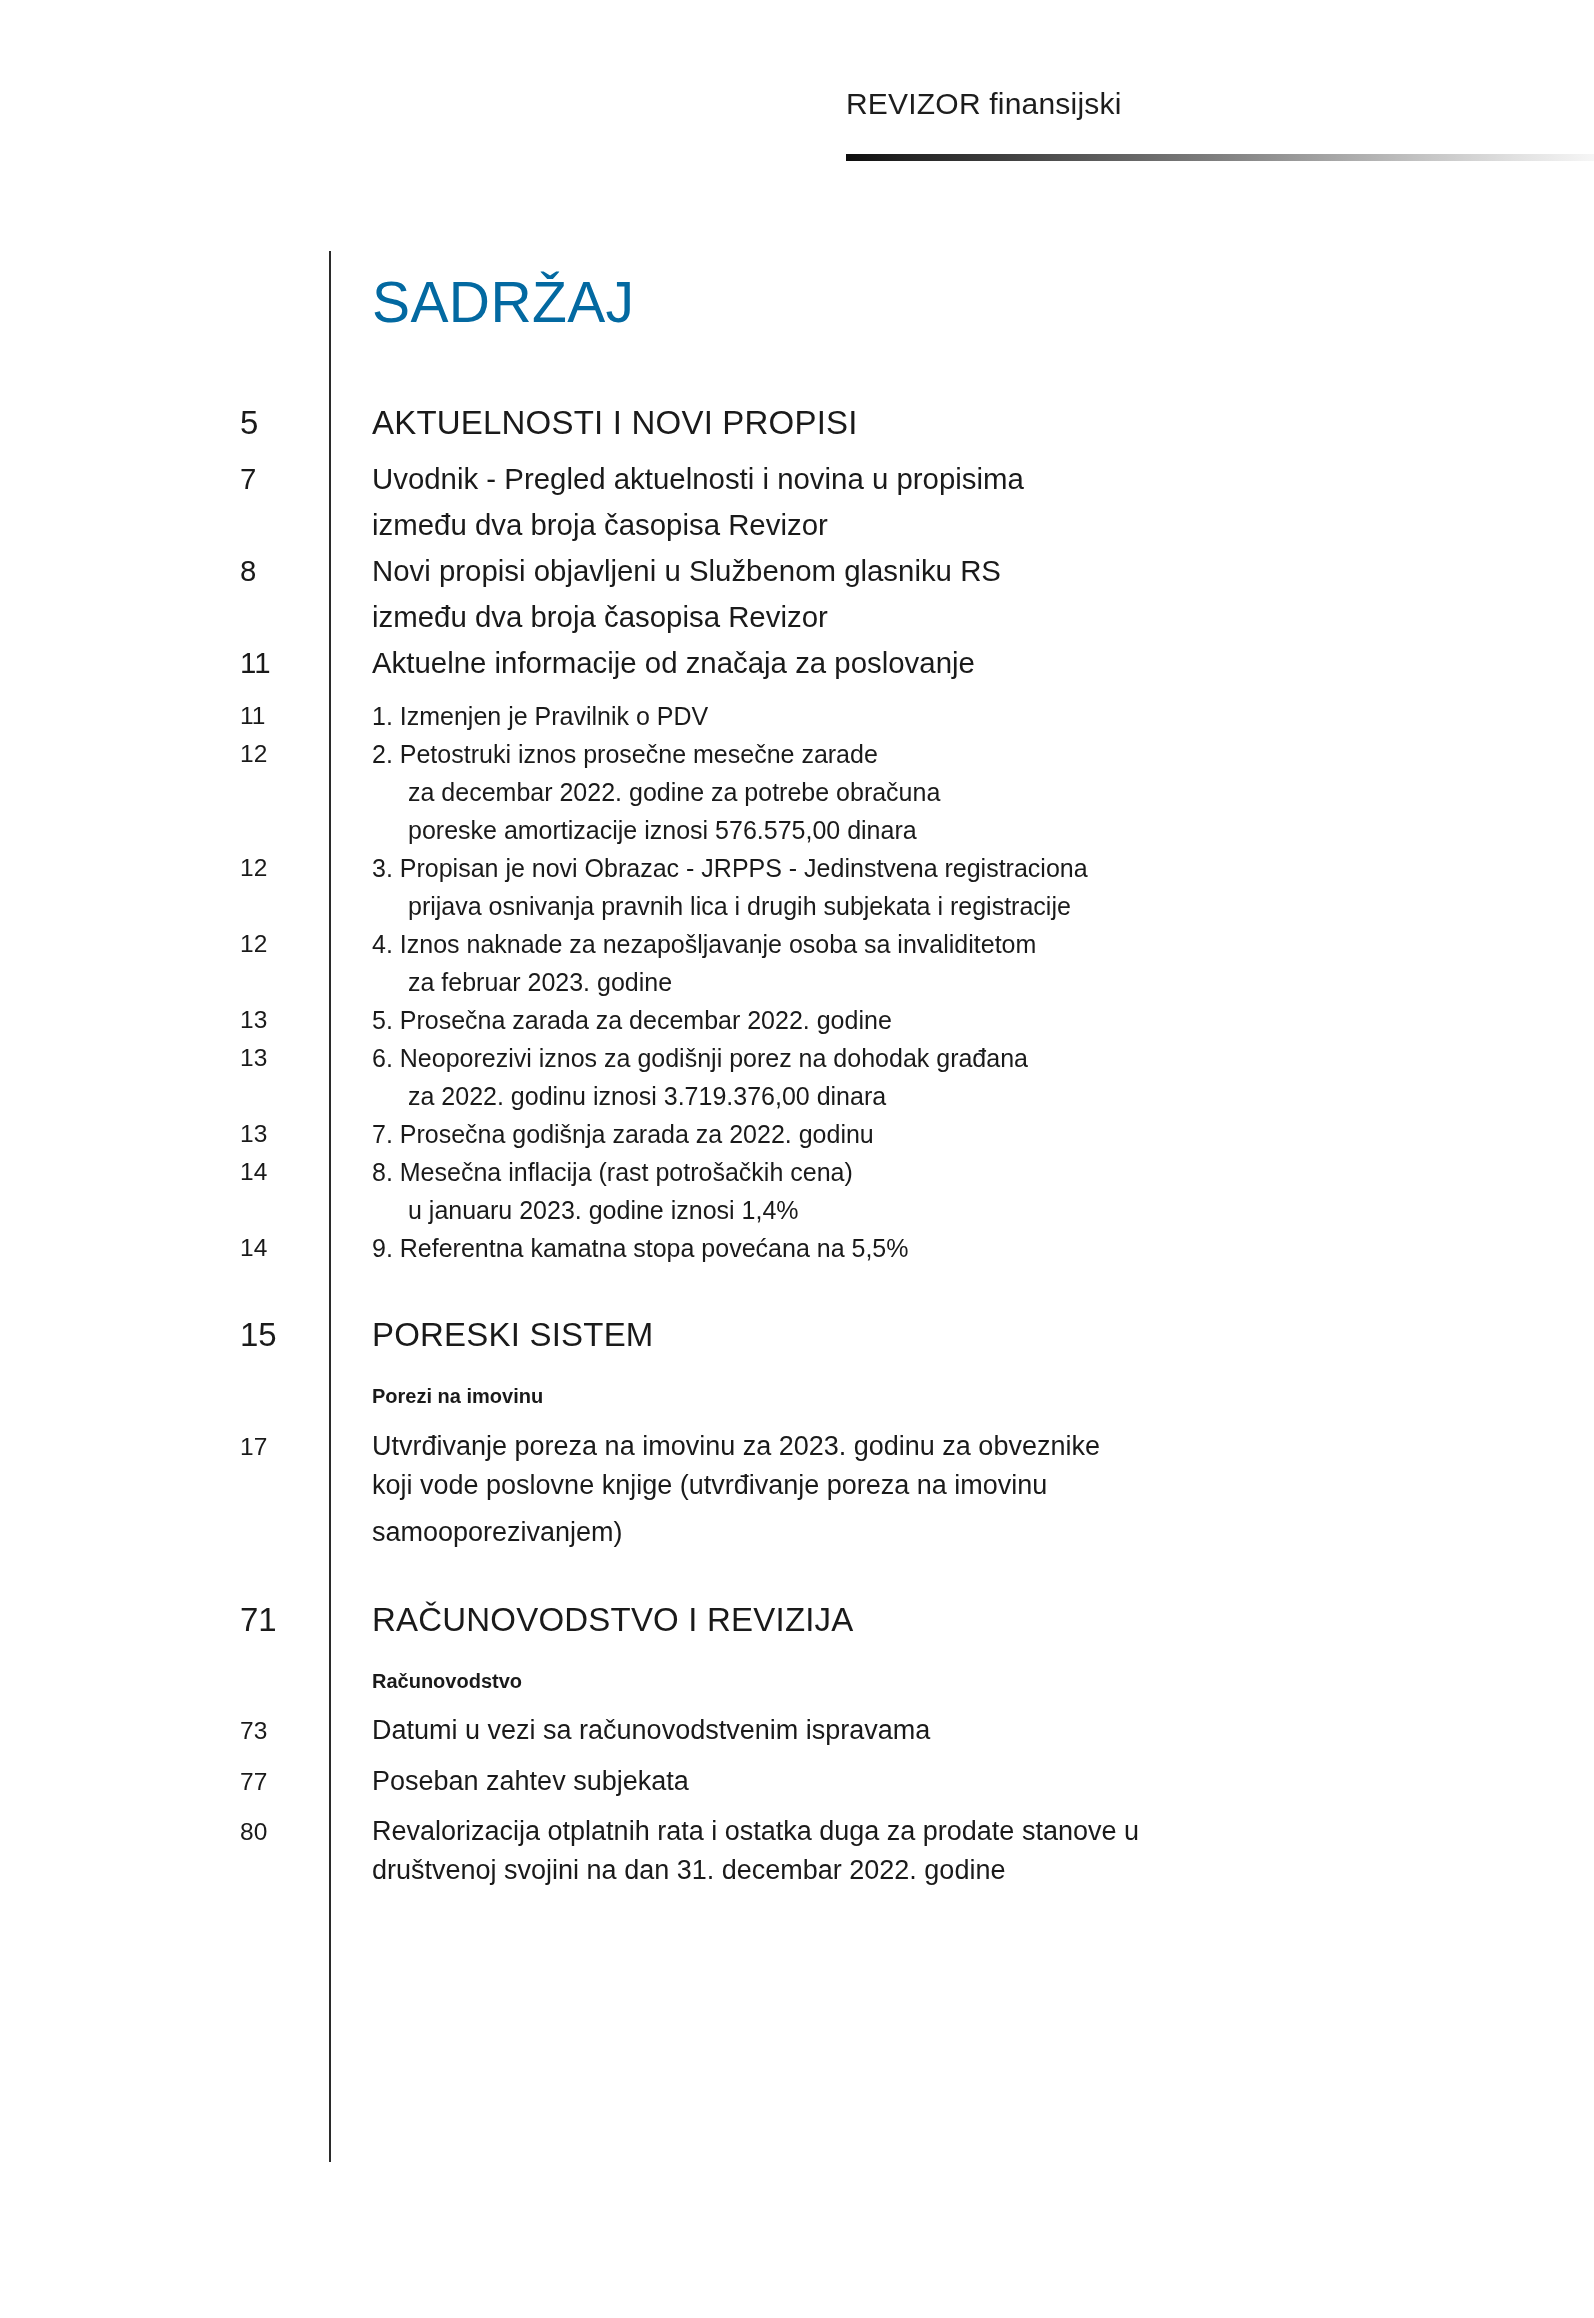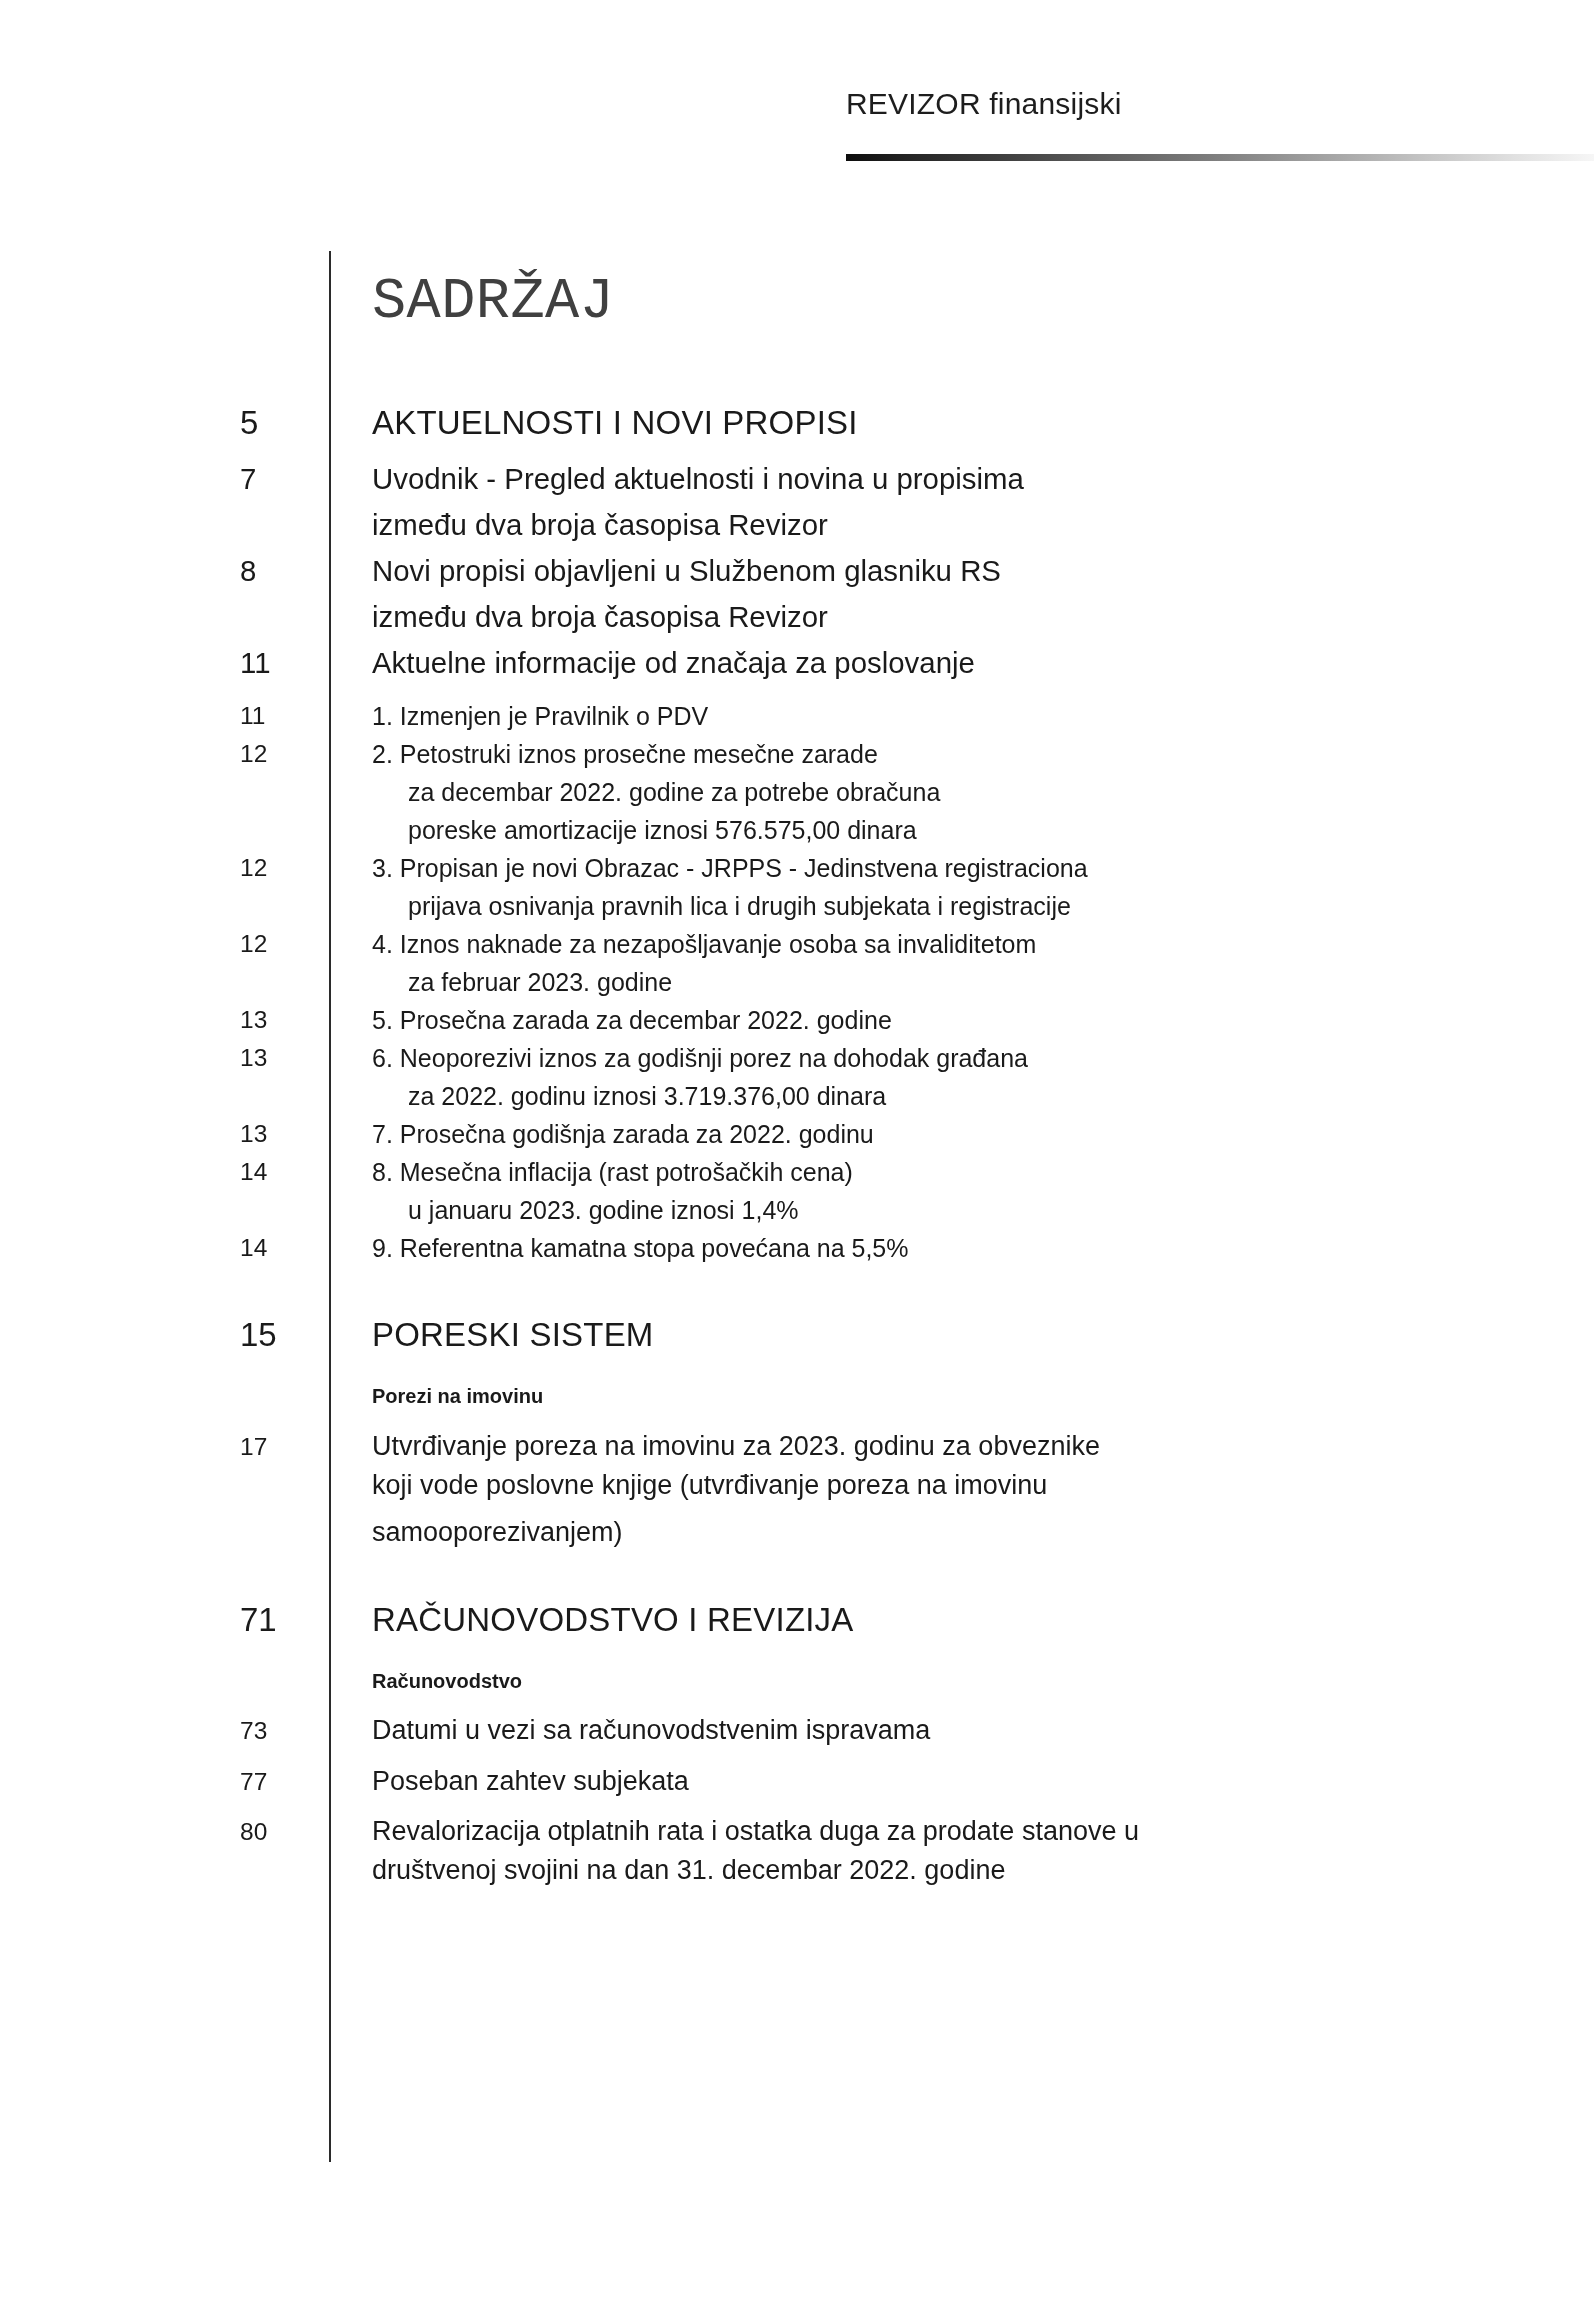--- a/index.html
+++ b/index.html
@@ -72,23 +72,22 @@
     background: #2b2b2b;
   }
 
   .toc-title {
     position: absolute;
     left: 372px;
     top: 236px;
     font-size: 57px;
     font-weight: 400;
     letter-spacing: 0.4px;
-    color: #404040;
+    color: #0369a1;
     line-height: 1;
-    font-family: Liberation Mono, monospace;
   }
 
   .toc-list {
     position: absolute;
     left: 0;
     top: 401px;
     width: 1594px;
   }
 
   .toc-row {

